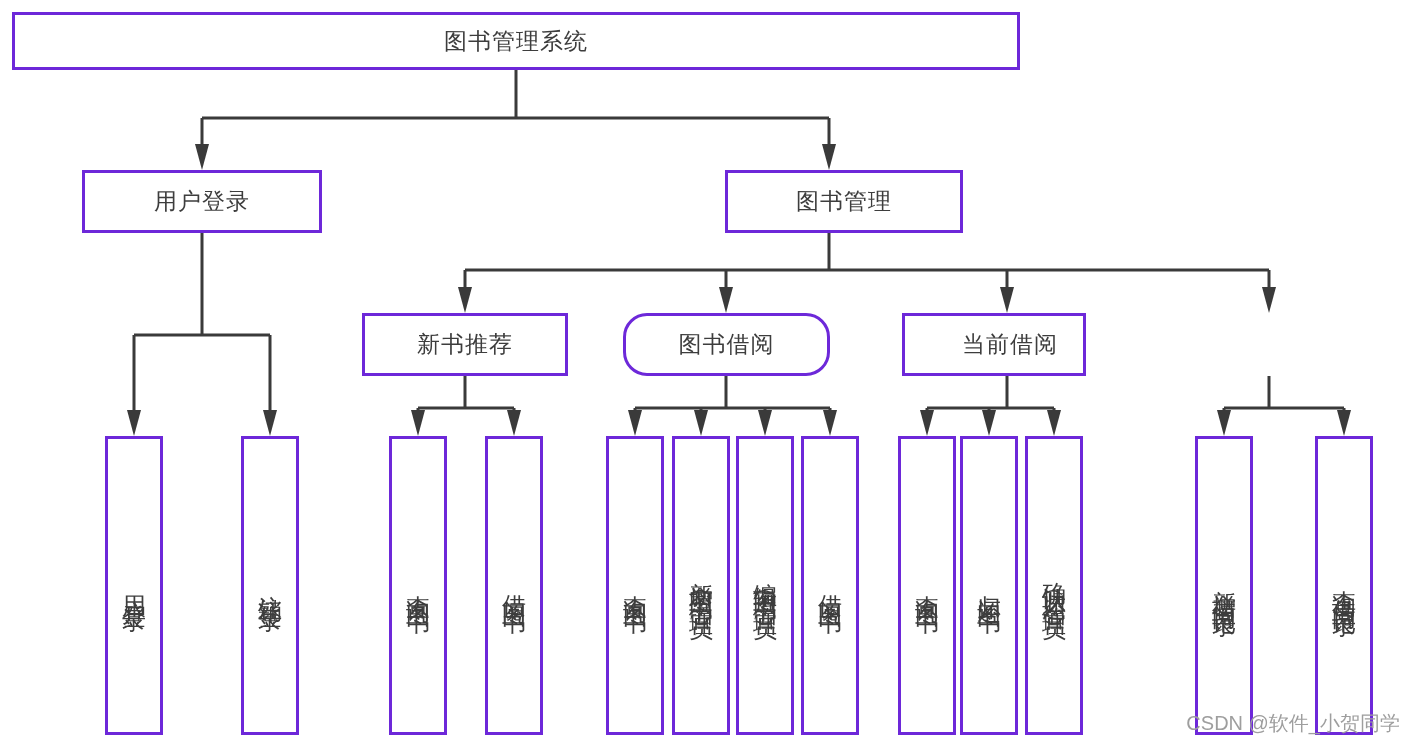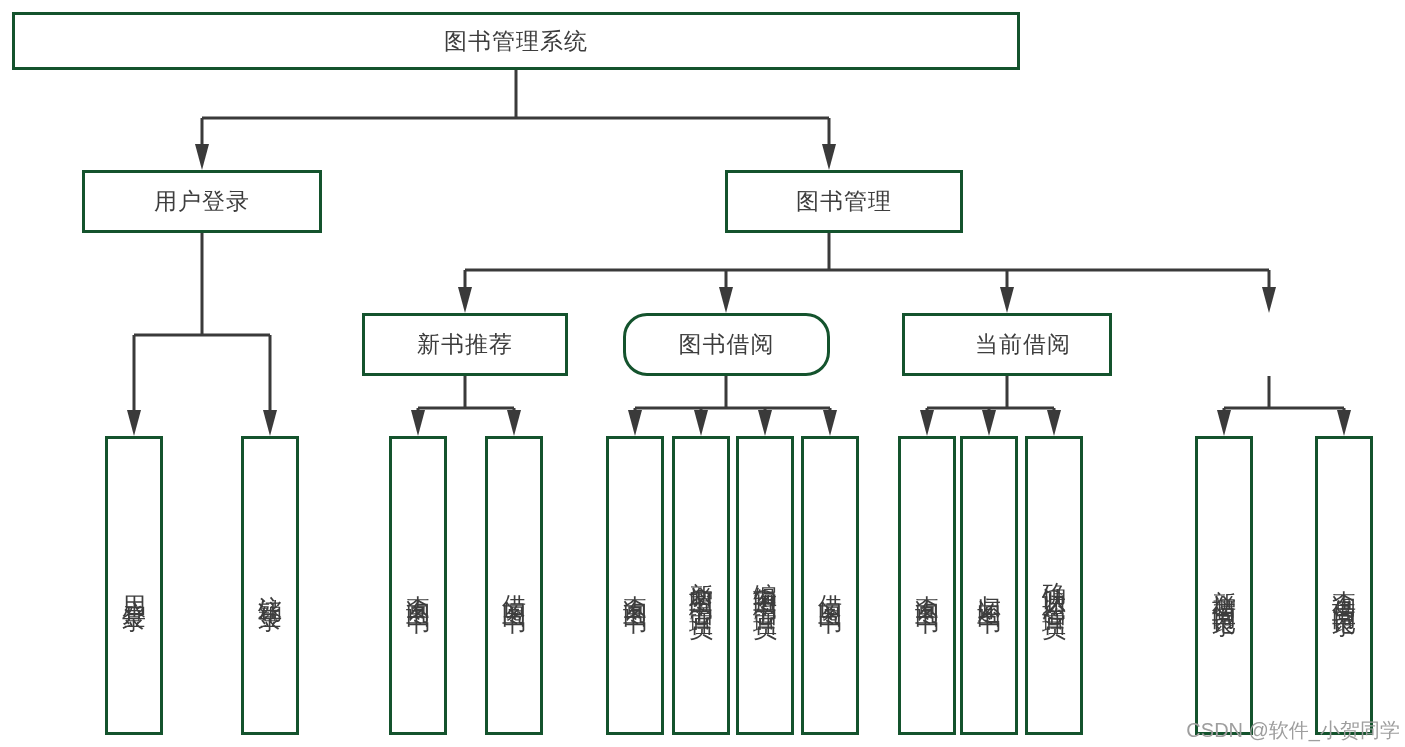--- a/index.html
+++ b/index.html
@@ -19,21 +19,21 @@
     position: absolute;
     left: 0; top: 0;
     width: 1405px;
     height: 747px;
     z-index: 1;
   }
   .box {
     position: absolute;
     box-sizing: border-box;
     background: #ffffff;
-    border: 3px solid #14532d;
+    border: 3px solid #6d28d9;
     color: #3d3d3d;
     display: flex;
     align-items: center;
     justify-content: center;
     z-index: 2;
   }
   .h {
     font-size: 23px;
     letter-spacing: 1px;
     white-space: nowrap;
@@ -47,40 +47,40 @@
     top: 436px;
     width: 58px;
     height: 299px;
   }
   
   #n-root        { left: 12px;   top: 12px;  width: 1008px; height: 58px; }
   #n-user-login  { left: 82px;   top: 170px; width: 240px;  height: 63px; }
   #n-book-mgmt   { left: 710px;  top: 170px; width: 238px;  height: 63px; margin-left: 15px; }
   #n-new-rec     { left: 362px;  top: 313px; width: 206px;  height: 63px; }
   #n-book-borrow { left: 623px;  top: 313px; width: 207px;  height: 63px; border-radius: 24px; }
-  #n-cur-borrow  { left: 902px;  top: 313px; width: 210px;  height: 63px; padding-left: 32px; }
+  #n-cur-borrow  { left: 902px;  top: 313px; width: 184px;  height: 63px; padding-left: 32px; }
   #n-rec-borrow  { left: 1165px; top: 313px; width: 208px;  height: 63px; }
   
   #n-leaf-login   { left: 105px;  }
   #n-leaf-logout  { left: 241px;  }
   #n-nb-query     { left: 389px;  }
   #n-nb-borrow    { left: 485px;  }
   #n-bb-query     { left: 606px;  }
   #n-bb-add       { left: 672px;  }
   #n-bb-edit      { left: 736px;  }
   #n-bb-borrow    { left: 801px;  }
   #n-cb-query     { left: 898px;  }
   #n-cb-return    { left: 960px;  }
   #n-cb-confirm   { left: 1025px; }
   #n-br-add       { left: 1195px; }
   #n-br-query     { left: 1315px; }
   #watermark {
     position: absolute;
     right: 5px;
-    bottom: 3px;
+    bottom: 10px;
     font-size: 20px;
     color: #9e9e9e;
     z-index: 3;
     white-space: nowrap;
   }
 </style>
 </head>
 <body>
 
 <div id="canvas">

